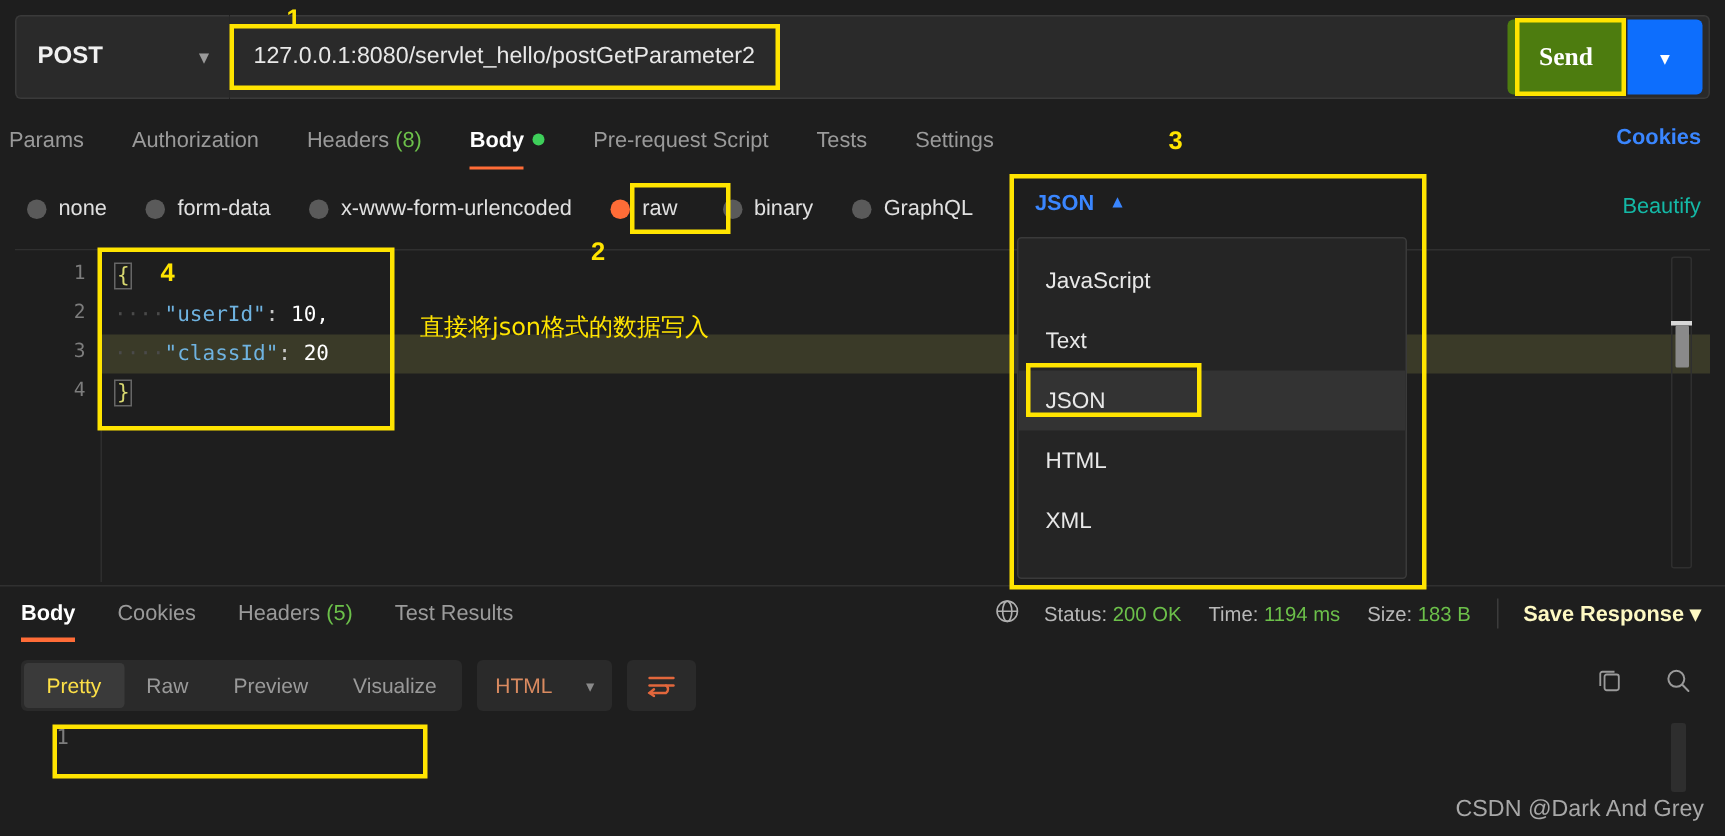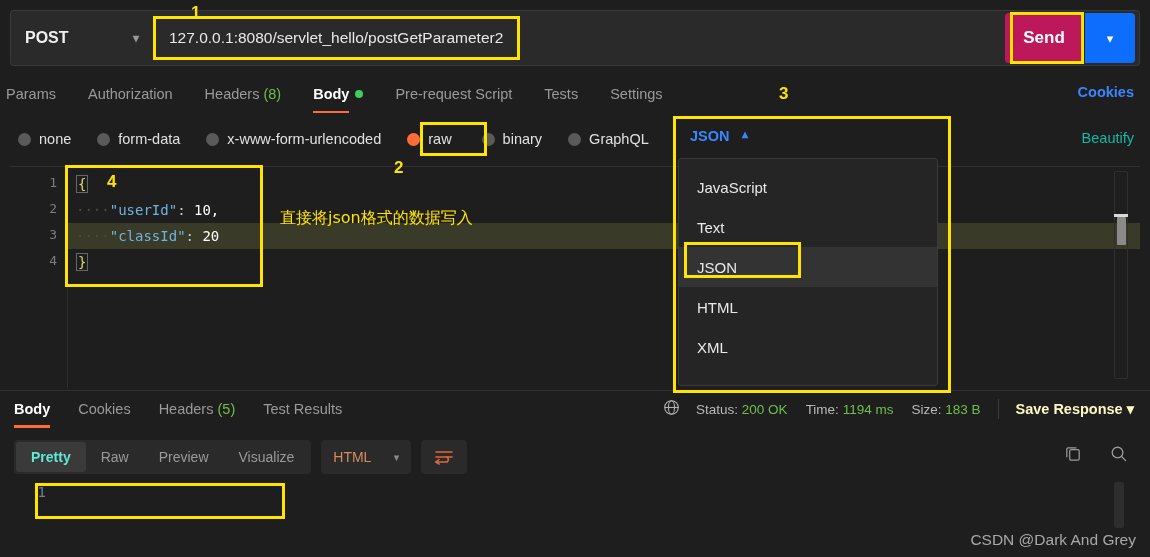--- a/index.html
+++ b/index.html
@@ -20,23 +20,23 @@
   }
   .method-caret { color: #9a9a9a; font-size: 12px; }
   .url-box {
     flex: 1; background: #2a2a2a; border: 1px solid #3a3a3a; border-left: none;
     border-radius: 0 4px 4px 0; display: flex; align-items: center; padding: 0 16px;
     color: #e8e8e8; font-size: 15.5px; position: relative;
   }
   .anno-5 { position: absolute; right: 14px; top: 50%; transform: translateY(-50%); color: #ffe400; font-size: 17px; font-weight: bold; }
   .send-btn {
     position: absolute; left: 1005px; top: 13px; width: 78px; height: 50px;
-    background: #be185d; color: #fff; font-size: 17px; font-weight: bold;
+    background: #4d7c0f; color: #fff; font-size: 17px; font-weight: bold;
     display: flex; align-items: center; justify-content: center;
-    border-radius: 4px 0 0 4px; border: none; cursor: pointer;
+    border-radius: 4px 0 0 4px; border: none; cursor: pointer; font-family: Liberation Serif, serif;
   }
   .send-caret {
     position: absolute; left: 1085px; top: 13px; width: 50px; height: 50px;
     background: #0d6efd; color: #fff; display: flex; align-items: center; justify-content: center;
     border-radius: 0 4px 4px 0; font-size: 13px; cursor: pointer;
   }
 
   
   .reqtabs { position: absolute; left: 0; top: 76px; width: 1150px; height: 38px; display: flex; align-items: center; padding-left: 6px; }
   .rtab { color: #9a9a9a; font-size: 14.5px; margin-right: 32px; position: relative; padding-bottom: 2px; cursor: pointer; white-space: nowrap; }
@@ -92,21 +92,21 @@
   .meta .gl { margin-right: 16px; }
   .meta .mi { margin-right: 18px; white-space: nowrap; text-align: center; }
   .meta .mv { color: #6cc04a; }
   .meta .divider { width: 1px; height: 20px; background: #3c3c3c; margin-right: 16px; }
   .save-resp { color: #fef9c3; font-weight: bold; font-size: 14.5px; cursor: pointer; white-space: nowrap; }
 
   
   .rtoolbar { position: absolute; left: 14px; top: 440px; height: 34px; display: flex; align-items: stretch; }
   .seg { background: #2a2a2a; border-radius: 4px; display: flex; align-items: center; padding: 0 2px; }
   .seg .sb { padding: 0 15px; height: 30px; display: flex; align-items: center; color: #9a9a9a; font-size: 14px; border-radius: 3px; cursor: pointer; white-space: nowrap; }
-  .seg .sb.active { background: #3a3a3a; color: #5eead4; font-weight: bold; }
+  .seg .sb.active { background: #3a3a3a; color: #fde047; font-weight: normal; }
   .fmtbox { margin-left: 10px; background: #2a2a2a; border-radius: 4px; width: 90px; display: flex; align-items: center; justify-content: space-between; padding: 0 12px; color: #d98a60; font-size: 14px; cursor: pointer; }
   .fmtbox .c { color: #8a8a8a; font-size: 11px; }
   .wrapbox { margin-left: 10px; background: #2a2a2a; border-radius: 4px; width: 46px; display: flex; align-items: center; justify-content: center; cursor: pointer; }
   .ricons { position: absolute; right: 22px; top: 444px; display: flex; align-items: center; gap: 26px; }
   .ricons svg { cursor: pointer; }
 
   .rbody { position: absolute; left: 14px; top: 484px; width: 1110px; height: 40px; }
   .rb-line { position: absolute; left: 0; top: 0; display: flex; align-items: center; font-family: "DejaVu Sans Mono", monospace; font-size: 14px; }
   .rb-num { width: 32px; text-align: right; color: #7d7d7d; margin-right: 16px; }
   .rb-txt { color: #d6d6d6; }

